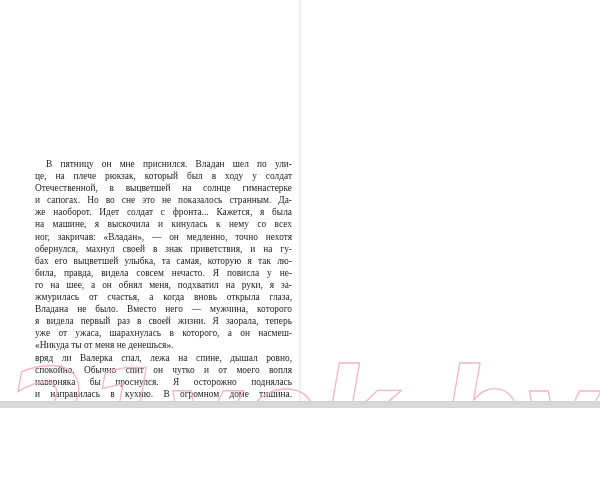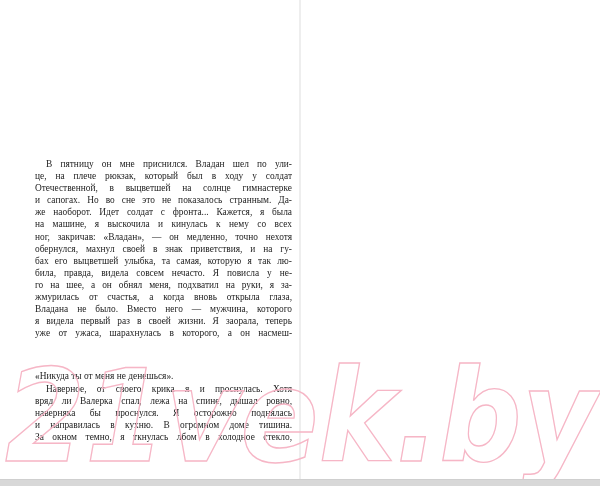--- a/index.html
+++ b/index.html
@@ -3,21 +3,21 @@
 <meta charset="utf-8">
 <style>
   html, body {
     margin: 0;
     padding: 0;
     background: #ffffff;
   }
   .photo {
     position: relative;
     width: 600px;
-    height: 486px;
+    height: 408px;
     background: #ffffff;
     overflow: hidden;
     font-family: "Liberation Serif", serif;
   }
   .page {
     position: absolute;
     top: 0;
     height: 480px;
     background: #ffffff;
   }
@@ -51,21 +51,20 @@
   .ln {
     height: 12.1px;
     text-align: justify;
     text-align-last: justify;
     white-space: nowrap;
   }
   .ln.first { text-indent: 11px; }
   .ln.end {
     text-align-last: left;
     white-space: normal;
-    margin-top: 31px;
   }
   .watermark-svg {
     position: absolute;
     left: 0;
     top: 347px;
     pointer-events: none;
   }
 </style>
 </head>
 <body>
@@ -86,22 +85,22 @@
           <div class="ln">бах его выцветшей улыбка, та самая, которую я так лю-</div>
           <div class="ln">била, правда, видела совсем нечасто. Я повисла у не-</div>
           <div class="ln">го на шее, а он обнял меня, подхватил на руки, я за-</div>
           <div class="ln">жмурилась от счастья, а когда вновь открыла глаза,</div>
           <div class="ln">Владана не было. Вместо него — мужчина, которого</div>
           <div class="ln">я видела первый раз в своей жизни. Я заорала, теперь</div>
           <div class="ln">уже от ужаса, шарахнулась в которого, а он насмеш-</div>
           <div class="ln end">«Никуда ты от меня не денешься».</div>
         </div>
         <div class="para">
-          <div class="ln first">Наверное, от своего крика я и проснулась. Хотя</div>
           <div class="ln">вряд ли Валерка спал, лежа на спине, дышал ровно,</div>
+          <div class="ln">спокойно. Обычно спит он чутко и от моего вопля</div>
           <div class="ln">наверняка бы проснулся. Я осторожно поднялась</div>
           <div class="ln">и направилась в кухню. В огромном доме тишина.</div>
           <div class="ln">За окном темно, я ткнулась лбом в холодное стекло,</div>
         </div>
       </div>
   </div>
 
   <div class="page right">
     
     

